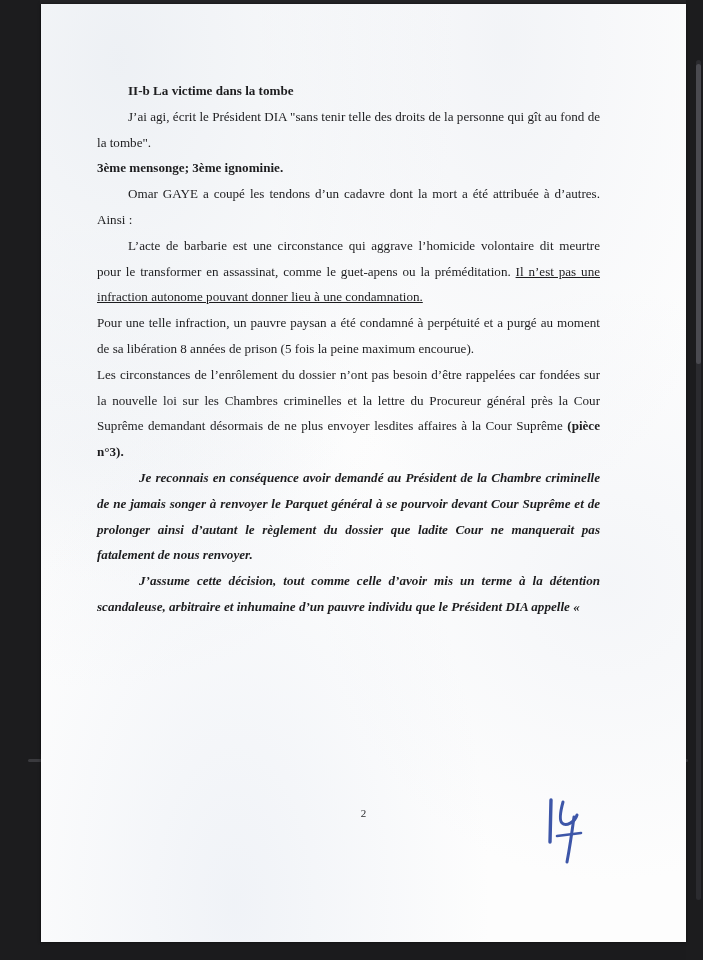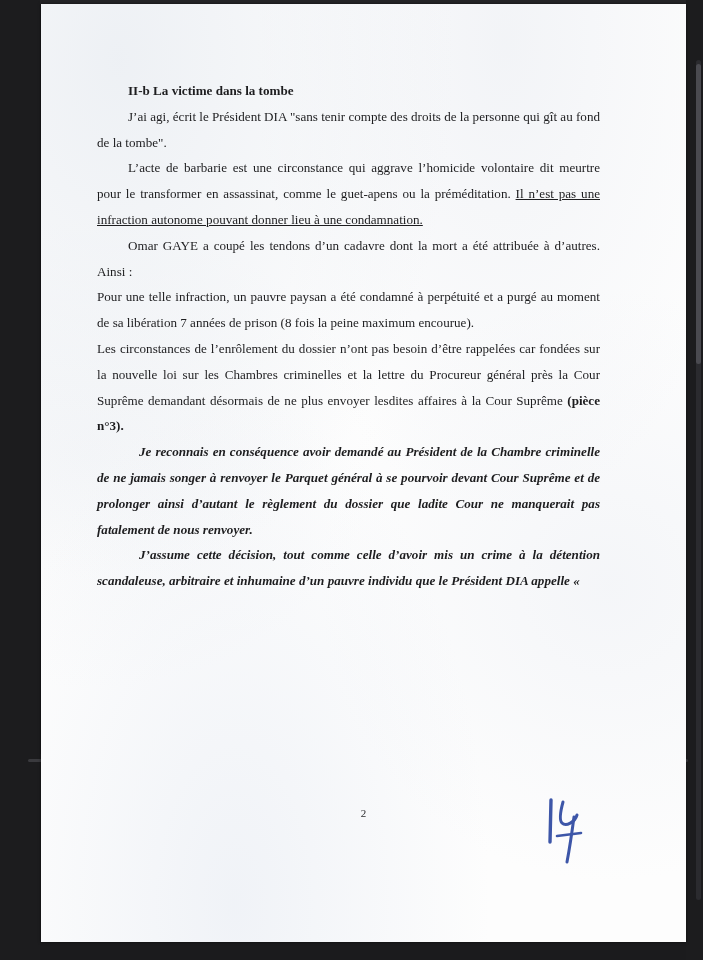--- a/index.html
+++ b/index.html
@@ -159,43 +159,44 @@
 
   <div class="scrollbar-track"></div>
   <div class="scrollbar-thumb"></div>
 
   <div id="page">
 
     <div class="doc-body">
 
       <p class="heading">II-b La victime dans la tombe</p>
 
-      <p class="indent">J’ai agi, écrit le Président DIA "sans tenir compte des droits de la personne qui gît au fond de la tombe".</p>
-
-
-
-
+      <p class="indent">J’ai agi, écrit le Président DIA "sans tenir telle des droits de la personne qui gît au fond de la tombe".</p>
+
+
+
+      <p class="subheading">3ème mensonge; 3ème ignominie.</p>
+
+
+      <p class="indent">Omar GAYE a coupé les tendons d’un cadavre dont la mort a été attribuée à d’autres. Ainsi :</p>
 
       <p class="indent">
         <span>L’acte de barbarie est une circonstance qui aggrave l’homicide volontaire dit meurtre pour le transformer en assassinat, comme le guet-apens ou la préméditation. </span><span class="u">Il n’est pas une infraction autonome pouvant donner lieu à une condamnation.</span>
       </p>
 
-      <p class="indent">Omar GAYE a coupé les tendons d’un cadavre dont la mort a été attribuée à d’autres. Ainsi :</p>
-
-
-
-      <p class="noindent">Pour une telle infraction, un pauvre paysan a été condamné à perpétuité et a purgé au moment de sa libération 7 années de prison (8 fois la peine maximum encourue).</p>
+
+
+      <p class="noindent">Pour une telle infraction, un pauvre paysan a été condamné à perpétuité et a purgé au moment de sa libération 8 années de prison (5 fois la peine maximum encourue).</p>
 
       <p class="noindent">
         <span>Les circonstances de l’enrôlement du dossier n’ont pas besoin d’être rappelées car fondées sur la nouvelle loi sur les Chambres criminelles et la lettre du Procureur général près la Cour Suprême demandant désormais de ne plus envoyer lesdites affaires à la Cour Suprême </span><b>(pièce n°3).</b>
       </p>
 
       <p class="indent-wide it">Je reconnais en conséquence avoir demandé au Président de la Chambre criminelle de ne jamais songer à renvoyer le Parquet général à se pourvoir devant  Cour Suprême et de prolonger ainsi d’autant  le règlement du dossier que ladite Cour ne manquerait pas fatalement  de nous renvoyer.</p>
 
-      <p class="indent-wide it">J’assume cette décision, tout comme celle d’avoir mis un crime à la détention scandaleuse, arbitraire et inhumaine d’un pauvre individu que le Président DIA appelle «</p>
+      <p class="indent-wide it">J’assume cette décision, tout comme celle d’avoir mis un terme à la détention scandaleuse, arbitraire et inhumaine d’un pauvre individu que le Président DIA appelle «</p>
 
     </div>
 
     <div class="page-number">2</div>
 
     <svg class="signature" viewBox="0 0 70 80" xmlns="http://www.w3.org/2000/svg">
       <g fill="none" stroke="#3d56a8" stroke-linecap="round" stroke-linejoin="round">
         <path d="M18 8 L17 50" stroke-width="3.4"></path>
         <path d="M30 10 C27 21, 26 28, 29 31 C33 35, 42 30, 44 23" stroke-width="3"></path>
         <path d="M41 25 C39 40, 37 54, 34 70" stroke-width="3"></path>

